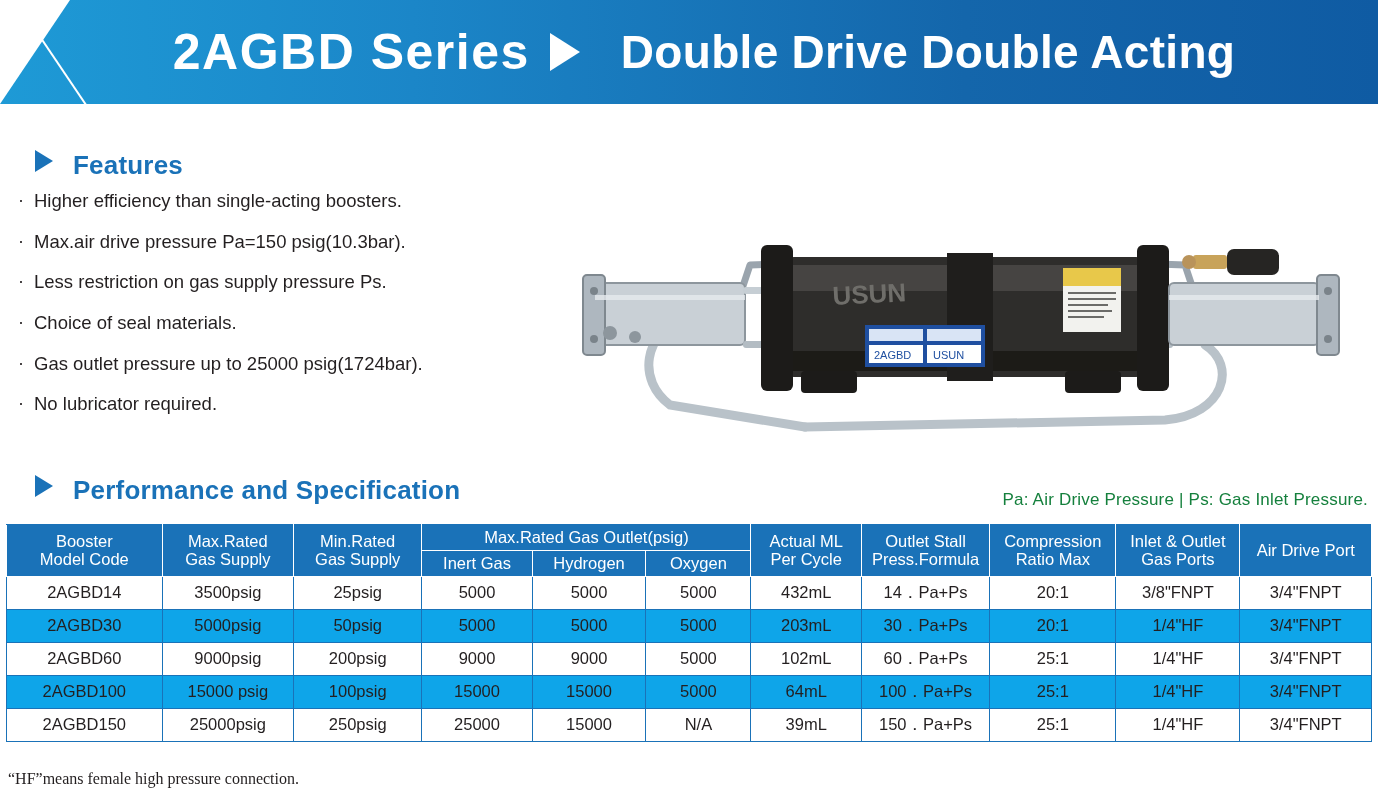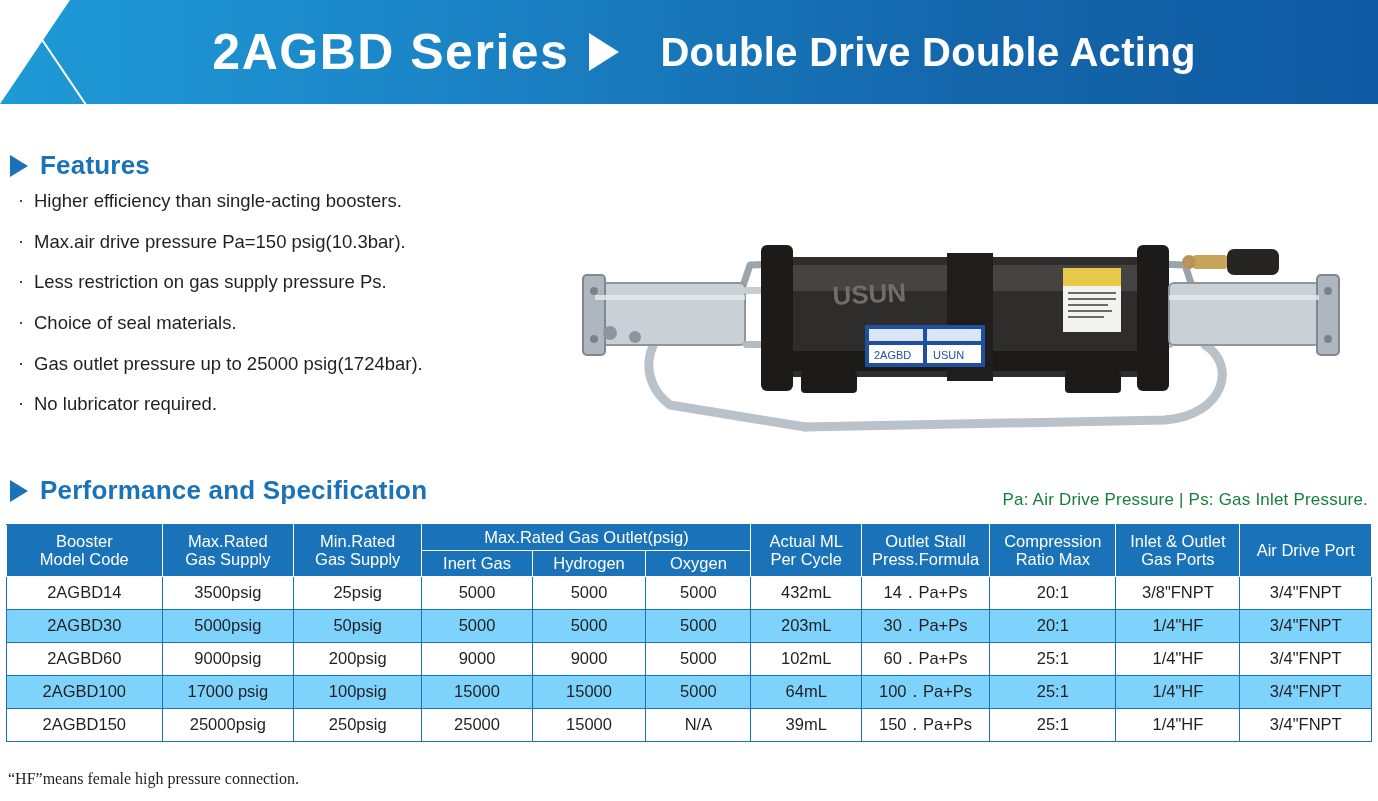--- a/index.html
+++ b/index.html
@@ -81,33 +81,33 @@
   }
   .banner-arrow {
     width: 0;
     height: 0;
     border-left: 30px solid #ffffff;
     border-top: 19px solid transparent;
     border-bottom: 19px solid transparent;
     margin: 0 2px;
   }
   .banner-sub {
-    font-size: 40px;
+    font-size: 46px;
     font-weight: bold;
     color: #ffffff;
     letter-spacing: 0.3px;
     margin-left: 21px;
   }
 
   
   .sec-heading {
     position: absolute;
     display: flex;
-    align-items: center;
-    gap: 12px;
+    gap: 20px;
+    margin-left: 25px;
   }
   .sec-tri {
     width: 0;
     height: 0;
     border-left: 18px solid #1a72b8;
     border-top: 11px solid transparent;
     border-bottom: 11px solid transparent;
   }
   .sec-text {
     font-size: 26px;
@@ -185,21 +185,21 @@
   }
   table.spec td {
     border: 1px solid #1a72b8;
     text-align: center;
     padding: 5px 6px;
     color: #231f20;
     height: 30px;
     box-sizing: border-box;
   }
   table.spec tr.alt td {
-    background: #7dd3fc;
+    background: #0ea5e9;
   }
   .th-outer-top { border-top: 1px solid #1a72b8 !important; }
   .footnote {
     position: absolute;
     left: 8px;
     top: 770px;
     font-size: 16px;
     color: #231f20;
     font-family: Liberation Serif, serif;
   }
@@ -395,21 +395,21 @@
       <td>9000</td>
       <td>5000</td>
       <td>102mL</td>
       <td>60．Pa+Ps</td>
       <td>25:1</td>
       <td>1/4"HF</td>
       <td>3/4"FNPT</td>
     </tr>
     <tr class="alt">
       <td>2AGBD100</td>
-      <td>17000 psig</td>
+      <td>15000 psig</td>
       <td>100psig</td>
       <td>15000</td>
       <td>15000</td>
       <td>5000</td>
       <td>64mL</td>
       <td>100．Pa+Ps</td>
       <td>25:1</td>
       <td>1/4"HF</td>
       <td>3/4"FNPT</td>
     </tr>

